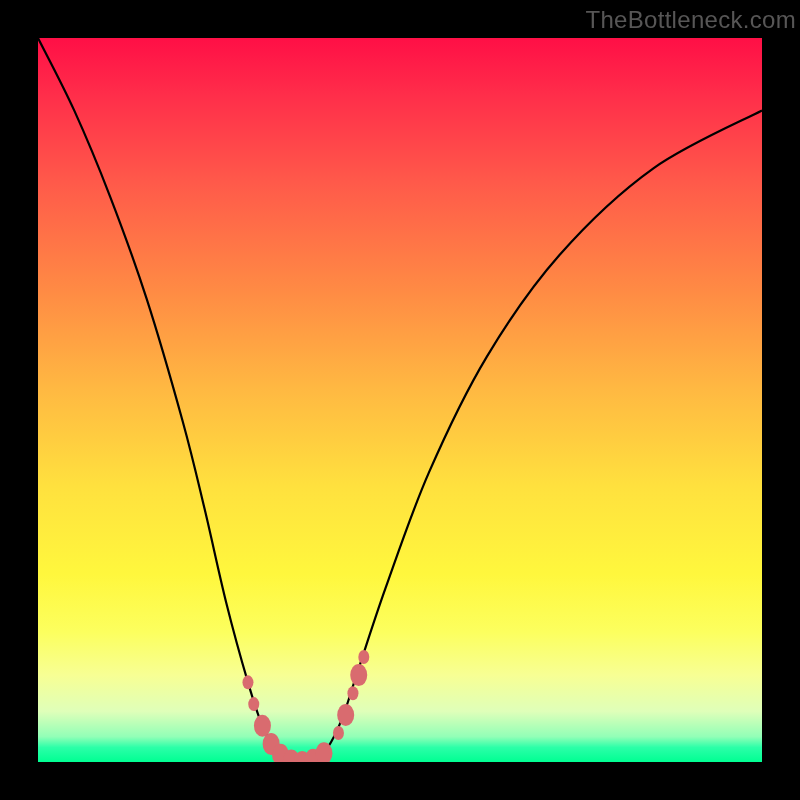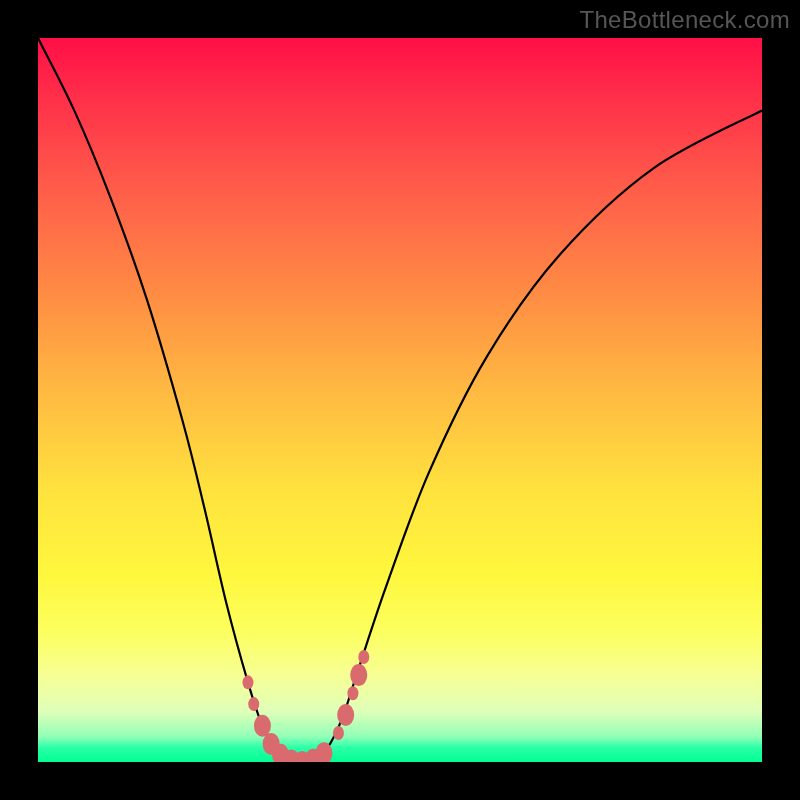--- a/index.html
+++ b/index.html
@@ -46,21 +46,21 @@
       #f7ff94 88%,
       #dfffb9 93%,
       #92ffb7 96.5%,
       #2bffa8 98%,
       #00ff92 100%
     );
   }
   .watermark {
     position: absolute;
     top: 6px;
-    right: 10px;
+    right: 4px;
     color: #575656;
     font-size: 24px;
     font-weight: 500;
     letter-spacing: 0.3px;
     user-select: none;
   }
   svg.curve {
     position: absolute;
     left: 0;
     top: 0;

